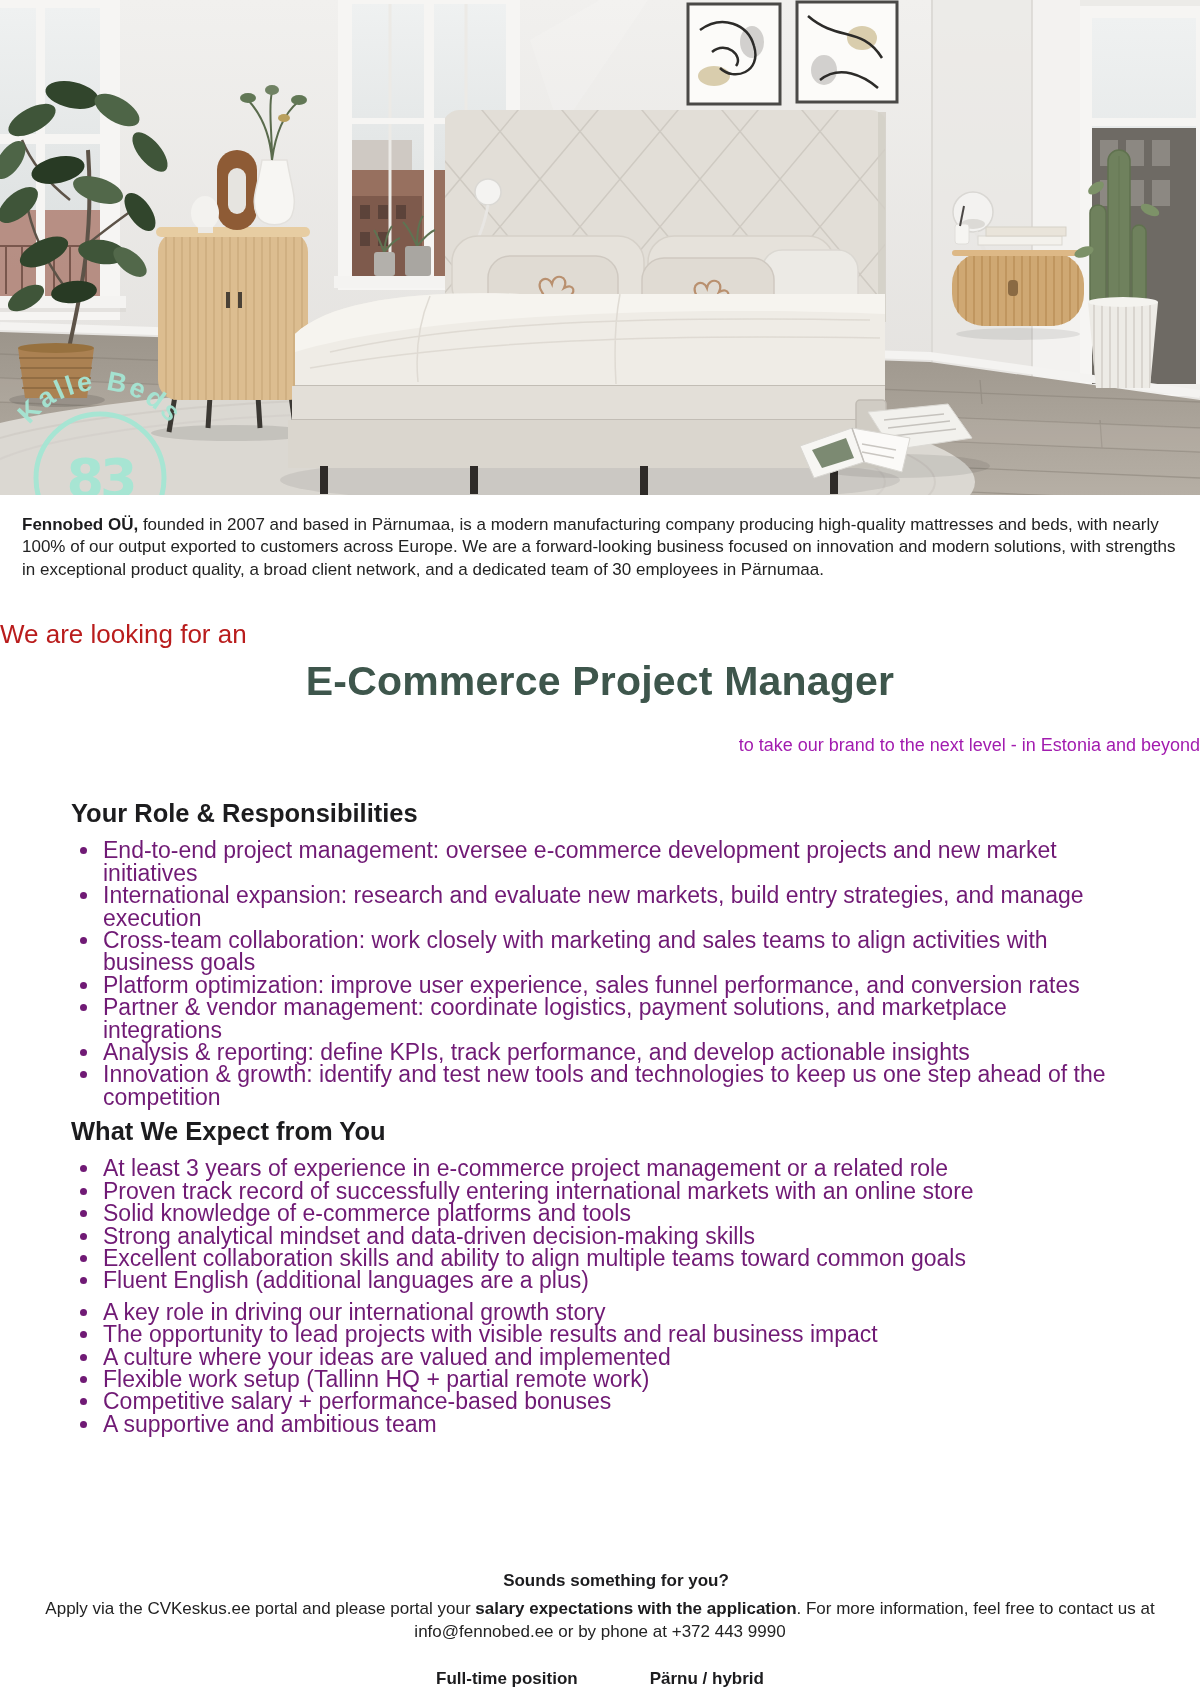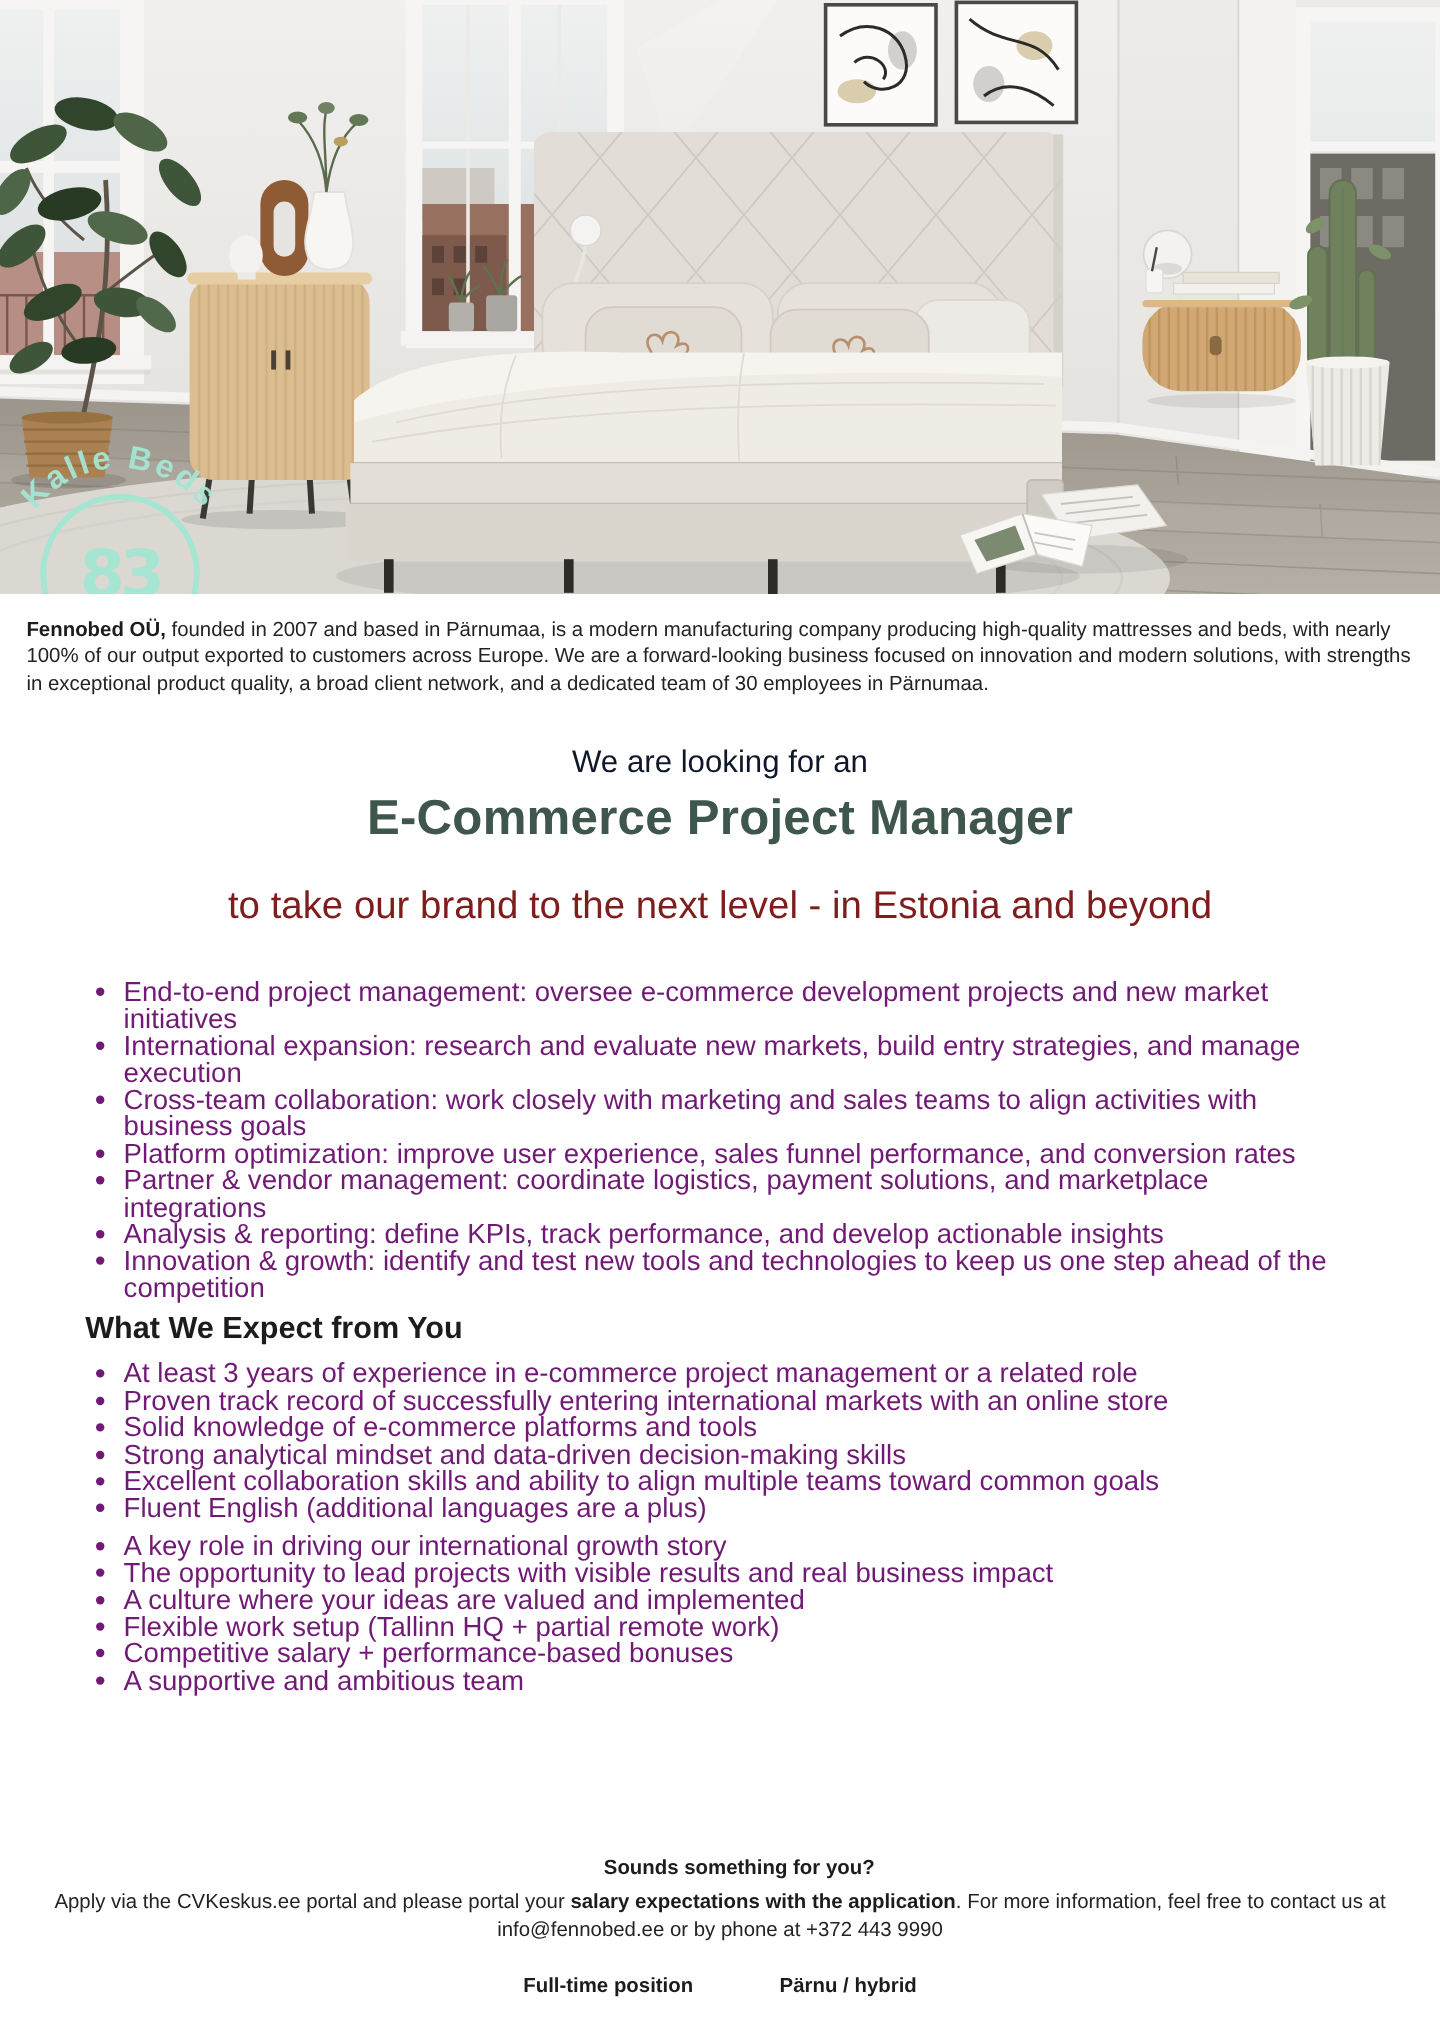--- a/index.html
+++ b/index.html
@@ -6,24 +6,24 @@
   body { width:1200px; font-family:"Liberation Sans","DejaVu Sans",sans-serif; color:#232323; }
   .page { width:1200px; overflow:hidden; }
 
   .hero { width:1200px; height:495px; position:relative; line-height:0; }
   .hero svg { display:block; }
 
   .intro { margin:19px auto 0; max-width:1156px; text-align:left;
            font-size:17px; line-height:1.32; color:#232323; }
   .intro b { font-weight:700; color:#1c1c1e; }
 
-  .kicker { margin-top:37px; text-align:center; font-size:26px; color:#0f172a; line-height:1.3; }
+  .kicker { margin-top:37px; font-size:26px; color:#b91c1c; line-height:1.3; }
   .job-title { margin-top:5px; text-align:center; font-size:41px; font-weight:700;
                color:#3e564c; line-height:1.2; letter-spacing:.2px; }
-  .subtitle { margin-top:6px; text-align:center; font-size:32px; color:#7f1d1d; line-height:1.3; }
+  .subtitle { margin-top:6px; text-align:right; font-size:18px; color:#a21caf; line-height:1.3; }
 
   .content { width:1058px; margin:0 auto; }
   .section h2 { font-size:25.5px; font-weight:700; color:#1c1c1e; margin:0; line-height:1.3; }
   .section.first { margin-top:40px; }
   .section { margin-top:7px; }
   .section ul { margin:9px 0 0 0; padding-left:30px; }
   .section li { font-size:23px; line-height:22.4px; color:#701a75; padding-left:2px; }
 
   .footer { text-align:center; }
   .footer-q { margin-top:135px; font-size:17px; font-weight:700; color:#1c1c1e; line-height:1.3;padding-left:32px; }
@@ -392,20 +392,21 @@
 
   <p class="intro"><b>Fennobed OÜ,</b><span> founded in 2007 and based in Pärnumaa, is a modern manufacturing company producing high-quality mattresses and beds, with nearly 100% of our output exported to customers across Europe. We are a forward-looking business focused on innovation and modern solutions, with strengths in exceptional product quality, a broad client network, and a dedicated team of 30 employees in Pärnumaa.</span></p>
 
   <div class="kicker">We are looking for an</div>
   <h1 class="job-title">E-Commerce Project Manager</h1>
   <div class="subtitle">to take our brand to the next level - in Estonia and beyond</div>
 
   <div class="content">
 
     <div class="section first">
+      <h2>Your Role &amp; Responsibilities</h2>
       <ul>
 
       <li>End-to-end project management: oversee e-commerce development projects and new market initiatives</li>
           <li>International expansion: research and evaluate new markets, build entry strategies, and manage execution</li>
           <li>Cross-team collaboration: work closely with marketing and sales teams to align activities with business goals</li>
           <li>Platform optimization: improve user experience, sales funnel performance, and conversion rates</li>
           <li>Partner &amp; vendor management: coordinate logistics, payment solutions, and marketplace integrations</li>
           <li>Analysis &amp; reporting: define KPIs, track performance, and develop actionable insights</li>
           <li>Innovation &amp; growth: identify and test new tools and technologies to keep us one step ahead of the competition</li>
         </ul>

